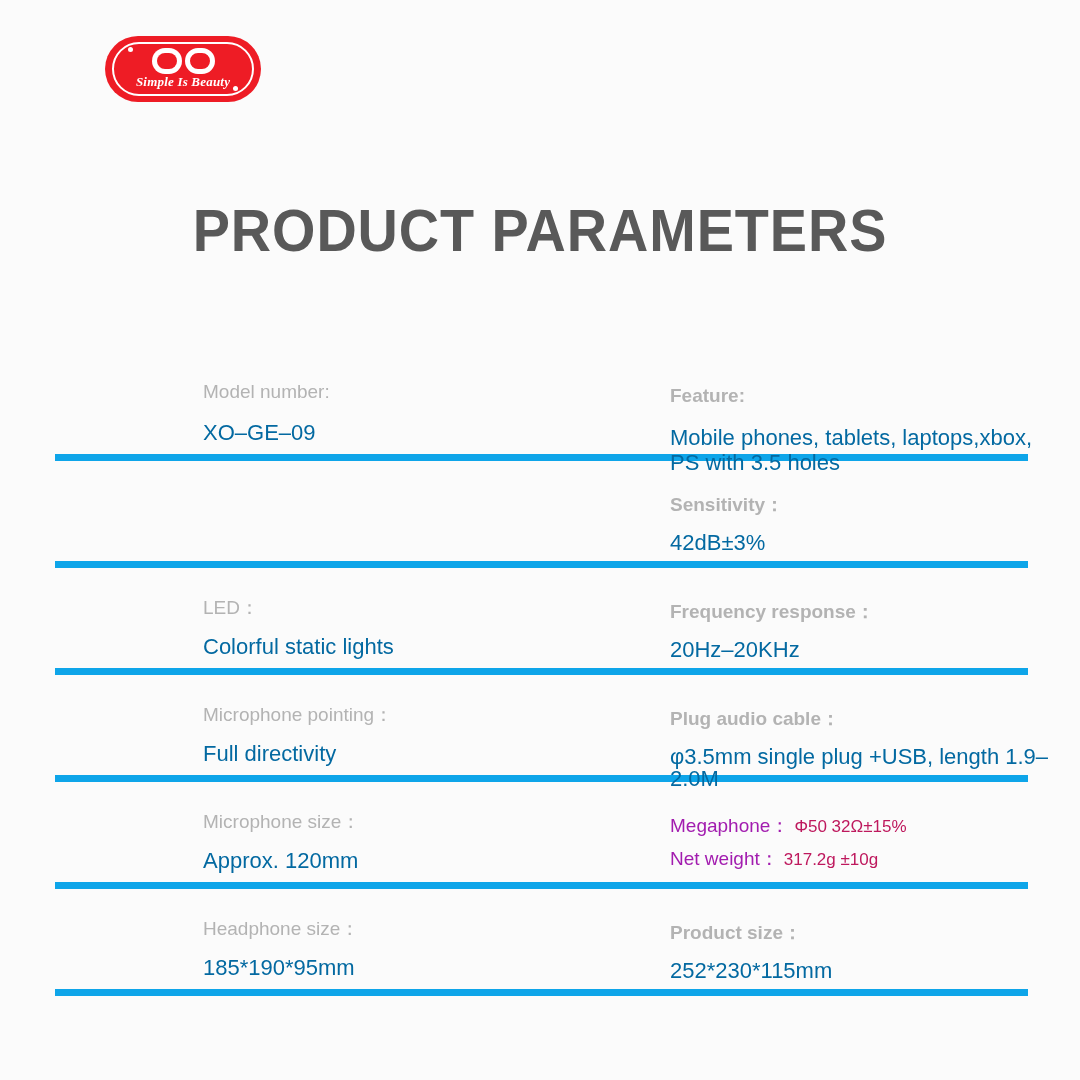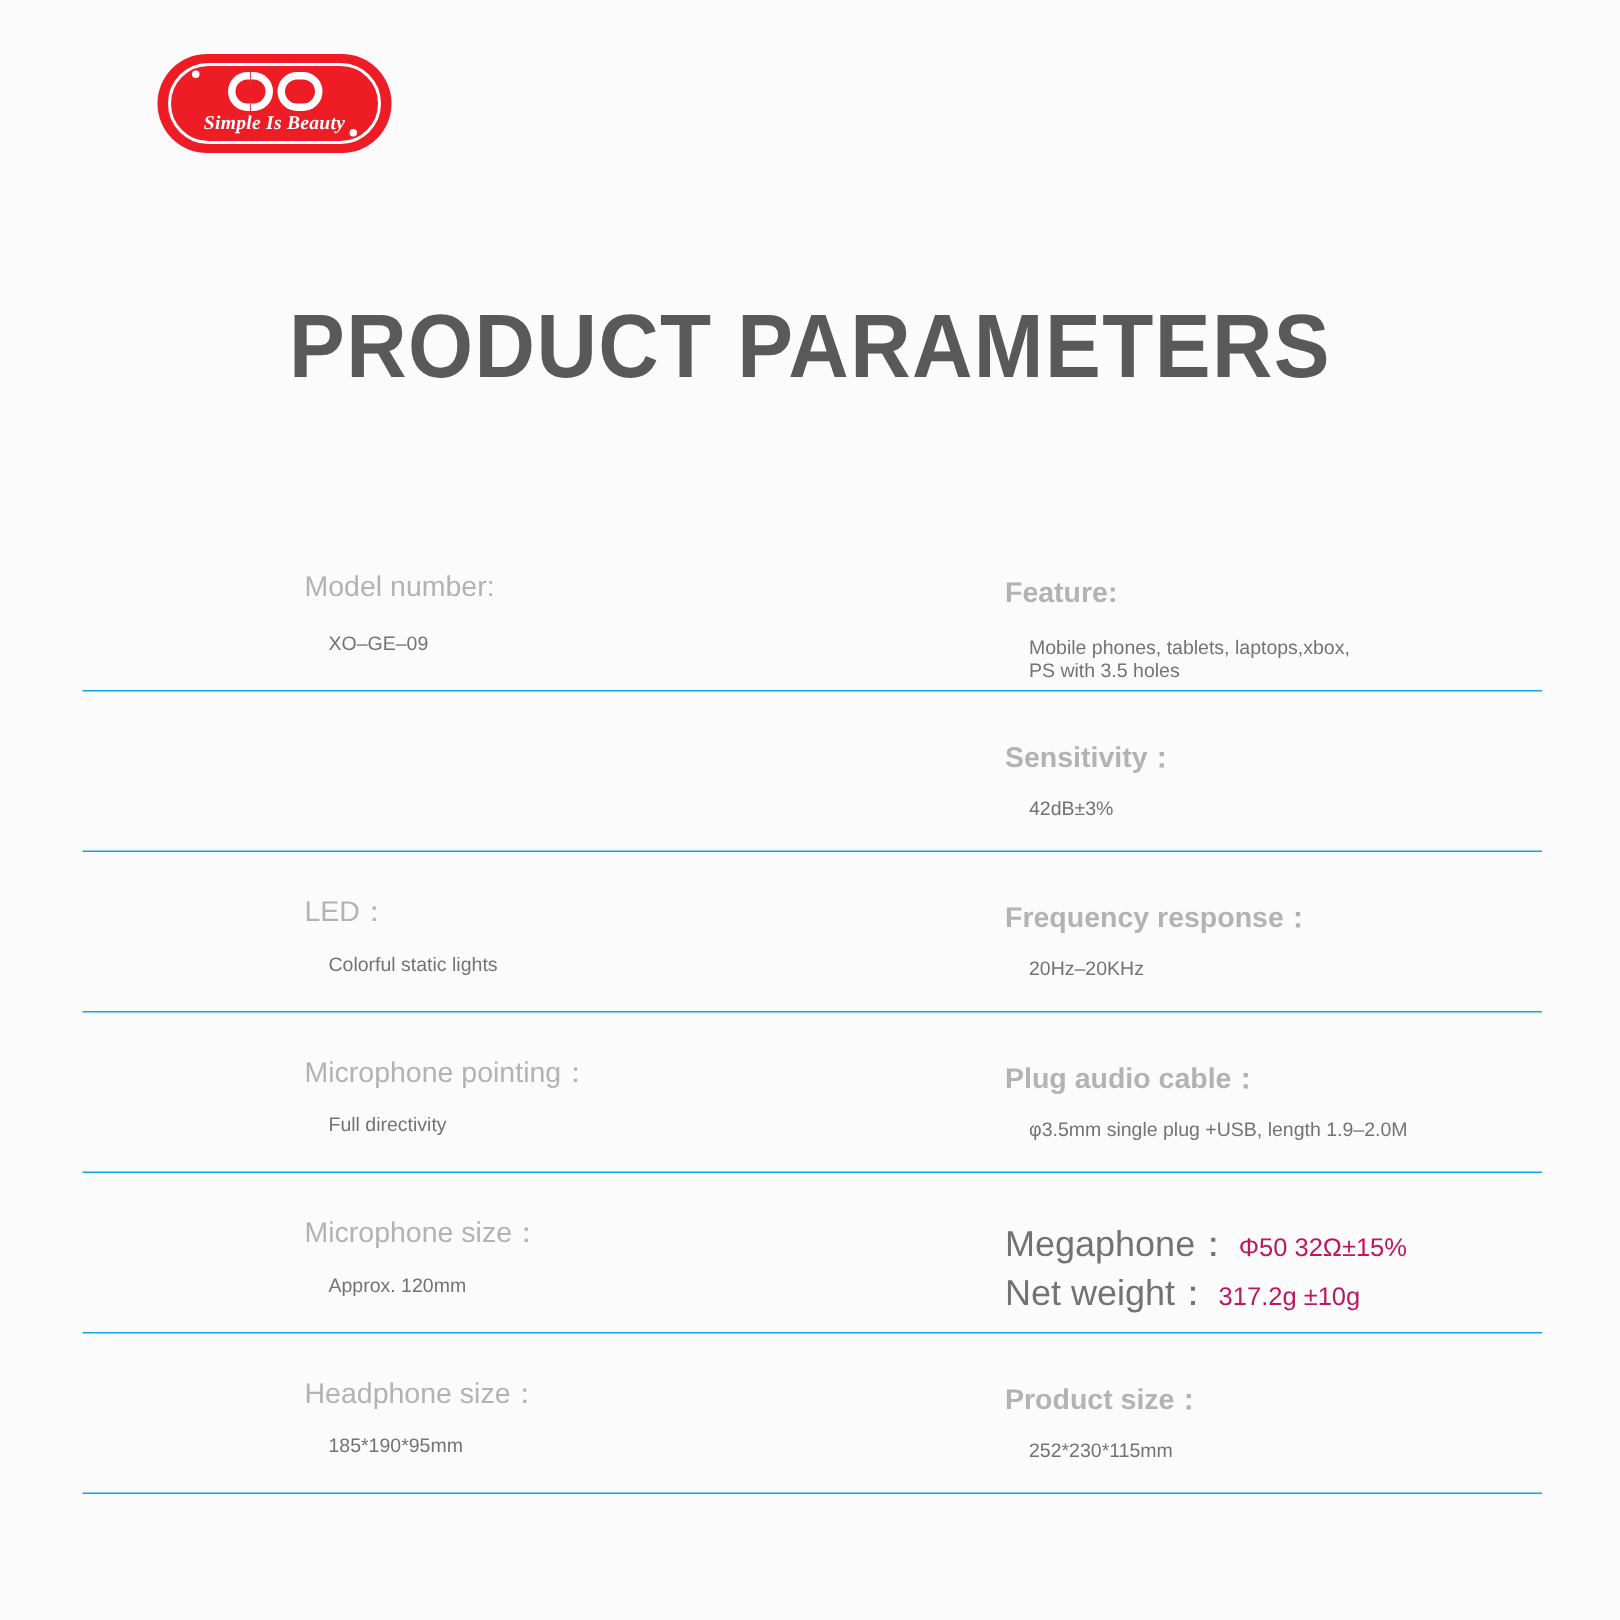--- a/index.html
+++ b/index.html
@@ -131,21 +131,21 @@
   
   .spec-table {
     position: absolute;
     left: 55px;
     top: 354px;
     width: 973px;
   }
   .spec-row {
     position: relative;
     height: 107px;
-    border-bottom: 1px solid #0ea5e9;
+    border-bottom: 7px solid #0ea5e9;
     box-sizing: border-box;
   }
   .cell {
     position: absolute;
     top: 0;
     height: 100%;
   }
   .cell.left  { left: 148px;  width: 460px; }
   .cell.right { left: 615px;  width: 400px; }
 
@@ -155,45 +155,45 @@
     left: 0;
     font-size: 19px;
     color: #b3b3b3;
     white-space: nowrap;
   }
   .cell.right .cell-label { top: 31px; font-weight: bold; }
 
   .cell-value {
     position: absolute;
     top: 68px;
-    left: 16px;
-    font-size: 13px;
-    color: #737373;
+    left: 0;
+    font-size: 22px;
+    color: #0369a1;
     line-height: 1.0;
     white-space: pre-line;
   }
   .cell.right .cell-value { top: 71px; }
 
   
   .cell-value.two-line {
     top: 66px;
     line-height: 1.15;
   }
 
   
   .cell.inline-pairs .pair {
     position: absolute;
     left: 0;
     white-space: nowrap;
   }
   .cell.inline-pairs .pair.p1 { top: 31px; }
   .cell.inline-pairs .pair.p2 { top: 64px; }
   .cell.inline-pairs .pair-label {
-    font-size: 24px;
-    color: #737373;
+    font-size: 19px;
+    color: #a21caf;
   }
   .cell.inline-pairs .pair-value {
     font-size: 17px;
     color: #be185d;
     margin-left: 5px;
   }
 </style>
 </head>
 <body>
 

